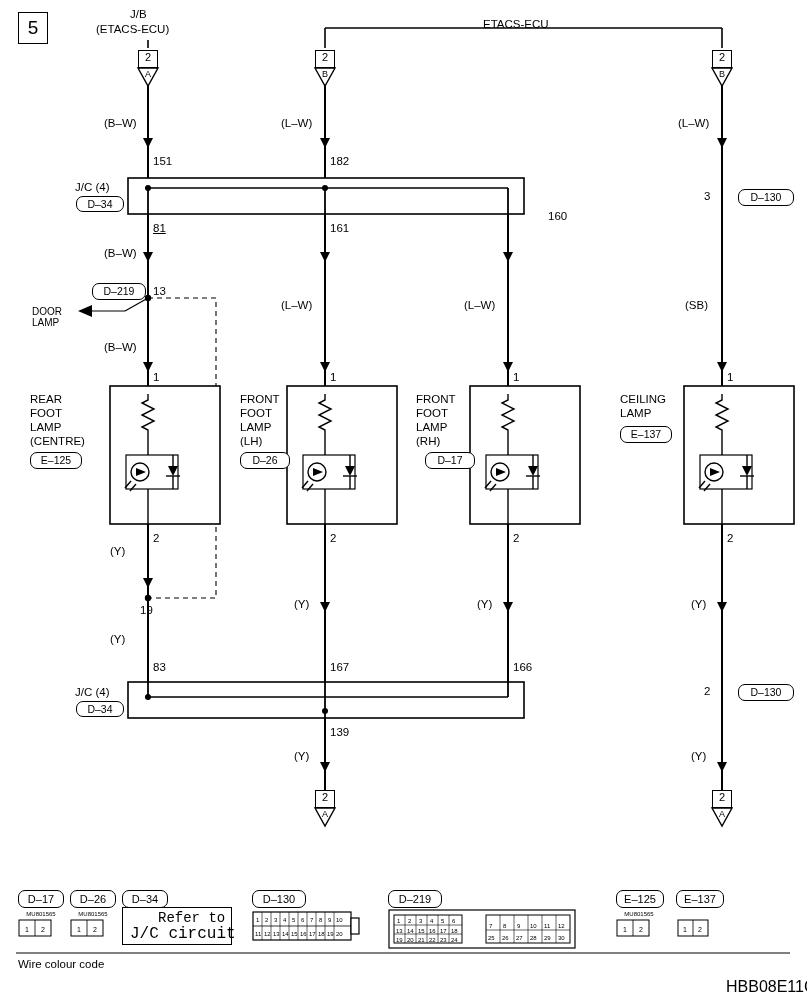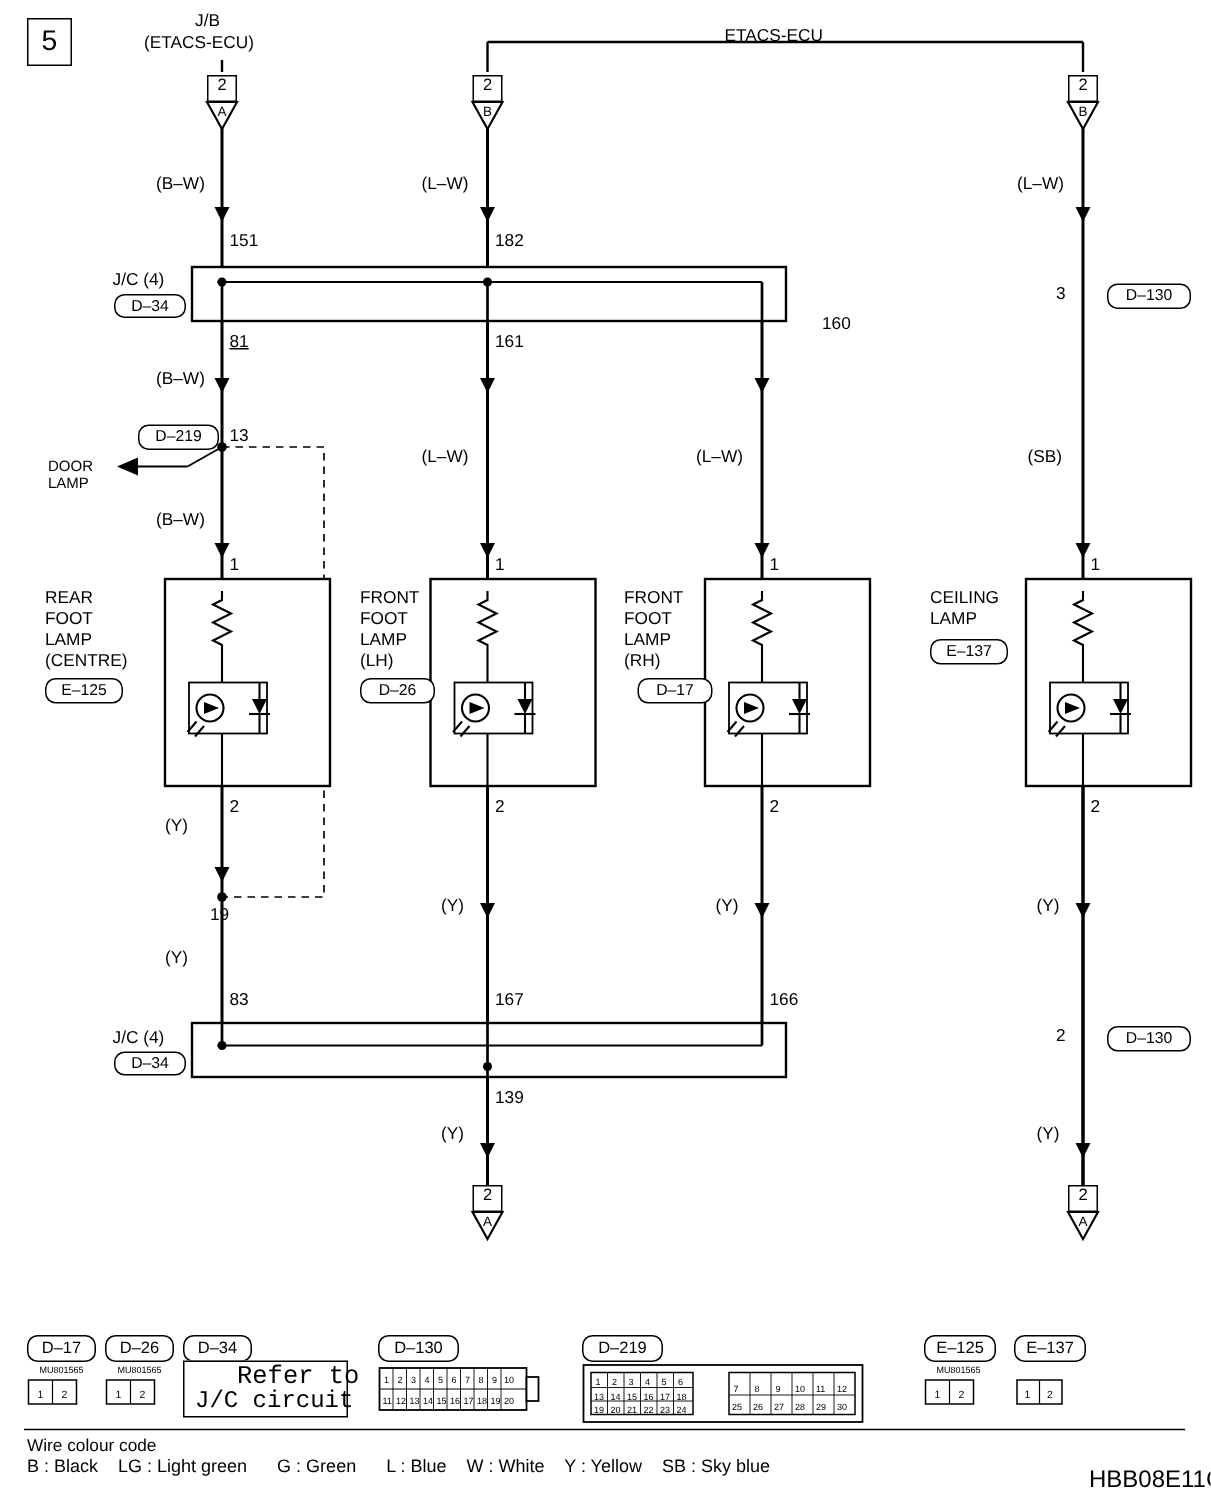--- a/index.html
+++ b/index.html
@@ -294,21 +294,21 @@
   <div class="conn-label" style="left:69px; top:911px; width:48px;">MU801565</div>
   <svg width="50" height="22" style="left:69px; top:918px;">
     <rect x="2" y="2" width="32" height="16" fill="#fff" stroke="#000" stroke-width="1"></rect>
     <line x1="18" y1="2" x2="18" y2="18" stroke="#000" stroke-width="0.8"></line>
     <text x="8" y="14" font-size="7" font-family="Liberation Sans">1</text>
     <text x="24" y="14" font-size="7" font-family="Liberation Sans">2</text>
   </svg>
 
   <div class="rnd" style="left:122px; top:890px; width:46px; height:18px; font-size:11px; line-height:16px;">D–34</div>
   <div class="plain-rect" style="left:122px; top:907px; width:110px; height:38px;"></div>
-  <div class="lbl mono" style="left:130px; top:912px; font-size:17px;padding-left:28px;">Refer to</div>
+  <div class="lbl mono" style="left:130px; top:912px; font-size:14px;padding-left:28px;">Refer to</div>
   <div class="lbl mono" style="left:130px; top:928px; font-size:16px;">J/C circuit</div>
 
   <div class="rnd" style="left:252px; top:890px; width:54px; height:18px; font-size:11px; line-height:16px;">D–130</div>
   <svg width="110" height="38" style="left:252px; top:908px;">
     <rect x="1" y="4" width="98" height="28" fill="#fff" stroke="#000" stroke-width="1.2"></rect>
     <rect x="99" y="10" width="8" height="16" fill="#fff" stroke="#000" stroke-width="1.2"></rect>
     <line x1="1" y1="18" x2="99" y2="18" stroke="#000" stroke-width="0.8"></line>
     <g font-size="6" font-family="Liberation Sans">
       <text x="4" y="14">1</text>
         <text x="13" y="14">2</text>
@@ -409,17 +409,16 @@
 
   <div class="rnd" style="left:676px; top:890px; width:48px; height:18px; font-size:11px; line-height:16px;">E–137</div>
   <svg width="50" height="22" style="left:676px; top:918px;">
     <rect x="2" y="2" width="30" height="16" fill="#fff" stroke="#000" stroke-width="1"></rect>
     <line x1="17" y1="2" x2="17" y2="18" stroke="#000" stroke-width="0.8"></line>
     <text x="7" y="14" font-size="7" font-family="Liberation Sans">1</text>
     <text x="22" y="14" font-size="7" font-family="Liberation Sans">2</text>
   </svg>
 
   <div class="wirecode" style="left:18px; top:956px; font-size:11.5px;">Wire colour code</div>
-  <div class="wirecode" style="left:18px; top:969px; font-size:12px;">B : Black    LG : Light green      G : Green      L : Blue    W : White    Y : Yellow    SB : Sky blue</div>
 
   <div class="hbb" style="left:726px; top:978px;">HBB08E11CC</div>
 
 </div>
 
 </body></html>

